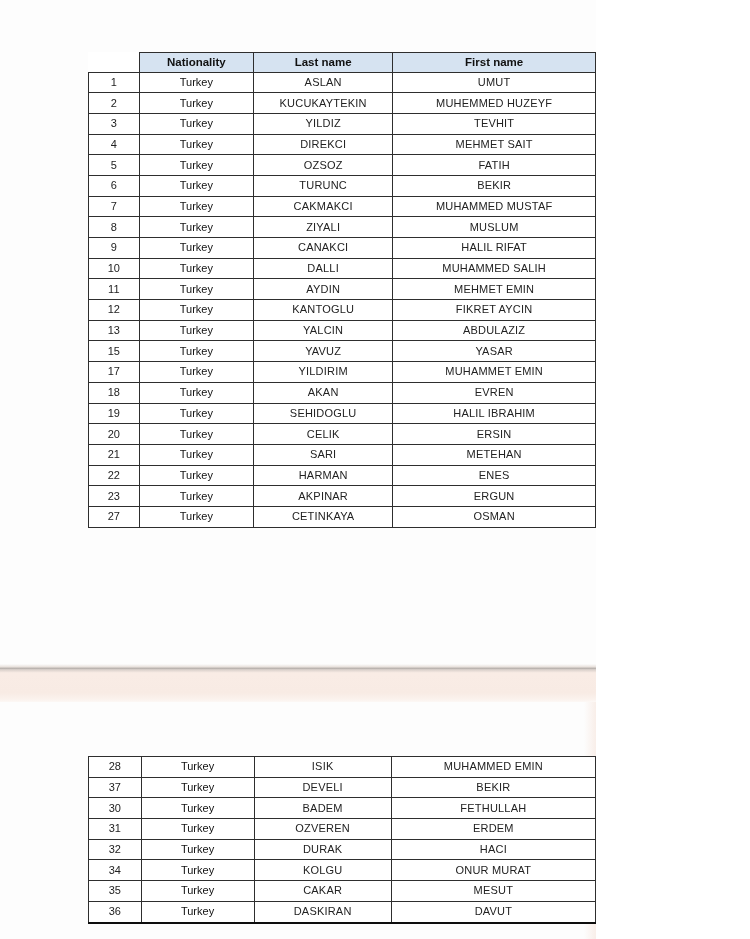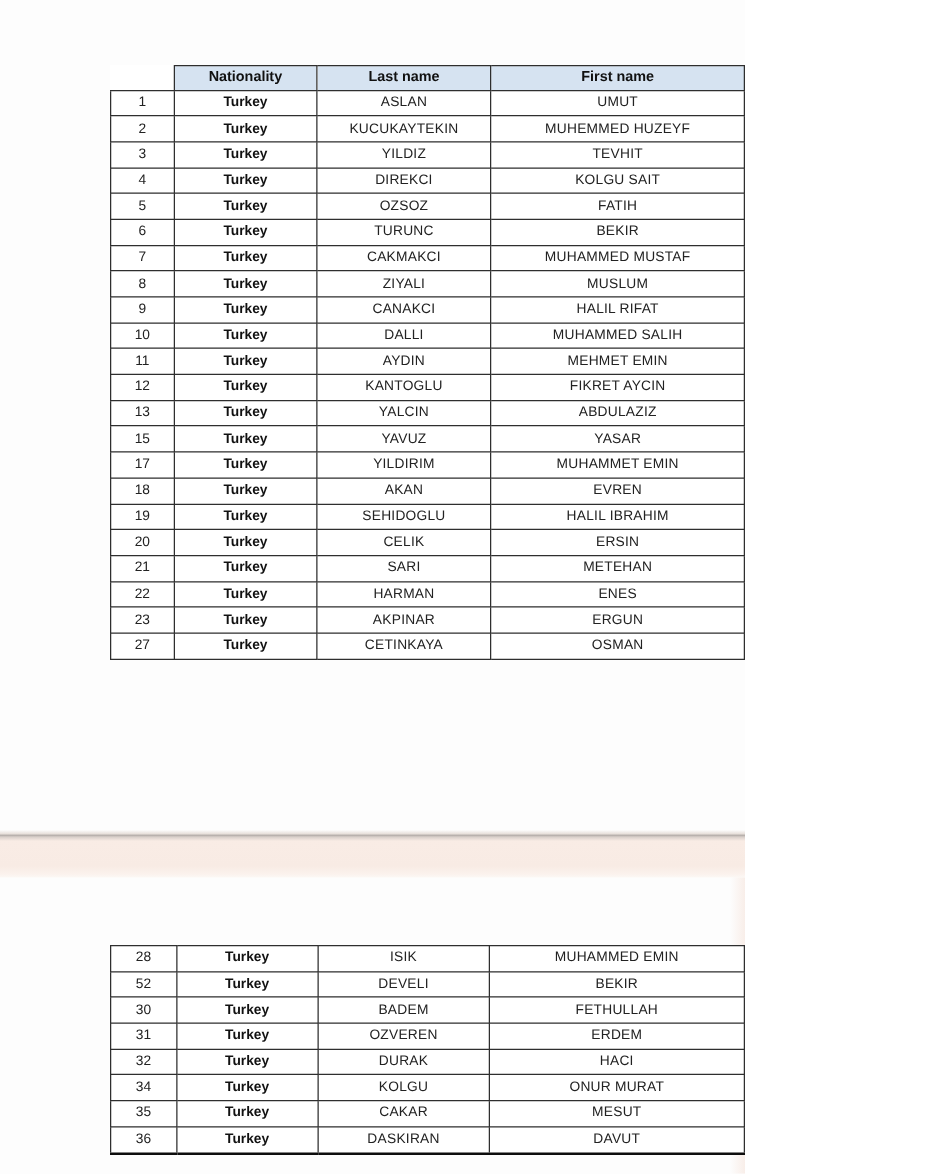--- a/index.html
+++ b/index.html
@@ -70,21 +70,21 @@
     font-weight: bold;
     font-size: 11.5px;
     color: #111;
   }
   .names th.corner-cell {
     background: transparent;
     border-top: none;
     border-left: none;
   }
   .cell-num { font-size: 10.5px; color: #222; }
-  .cell-nat { font-weight: bold; font-size: 11.5px; color: #111; margin-top: 40px; }
+  .cell-nat { font-weight: normal; font-size: 11.5px; color: #111; margin-top: 40px; }
   .cell-last, .cell-first { color: #222; letter-spacing: 0.2px; }
 
   
   table.t2 tbody tr:last-child td { border-bottom: 2.5px solid #0d0d0d; }
 </style>
 </head>
 <body>
 
 <div class="canvas">
 
@@ -124,21 +124,21 @@
         <tr>
           <td class="cell-num">3</td>
           <td class="cell-nat">Turkey</td>
           <td class="cell-last">YILDIZ</td>
           <td class="cell-first">TEVHIT</td>
         </tr>
         <tr>
           <td class="cell-num">4</td>
           <td class="cell-nat">Turkey</td>
           <td class="cell-last">DIREKCI</td>
-          <td class="cell-first">KOLGU SAIT</td>
+          <td class="cell-first">MEHMET SAIT</td>
         </tr>
         <tr>
           <td class="cell-num">5</td>
           <td class="cell-nat">Turkey</td>
           <td class="cell-last">OZSOZ</td>
           <td class="cell-first">FATIH</td>
         </tr>
         <tr>
           <td class="cell-num">6</td>
           <td class="cell-nat">Turkey</td>
@@ -252,21 +252,21 @@
         <col class="c-first">
     </colgroup>
     <tbody>
         <tr>
           <td class="cell-num">28</td>
           <td class="cell-nat">Turkey</td>
           <td class="cell-last">ISIK</td>
           <td class="cell-first">MUHAMMED EMIN</td>
         </tr>
         <tr>
-          <td class="cell-num">52</td>
+          <td class="cell-num">37</td>
           <td class="cell-nat">Turkey</td>
           <td class="cell-last">DEVELI</td>
           <td class="cell-first">BEKIR</td>
         </tr>
         <tr>
           <td class="cell-num">30</td>
           <td class="cell-nat">Turkey</td>
           <td class="cell-last">BADEM</td>
           <td class="cell-first">FETHULLAH</td>
         </tr>

